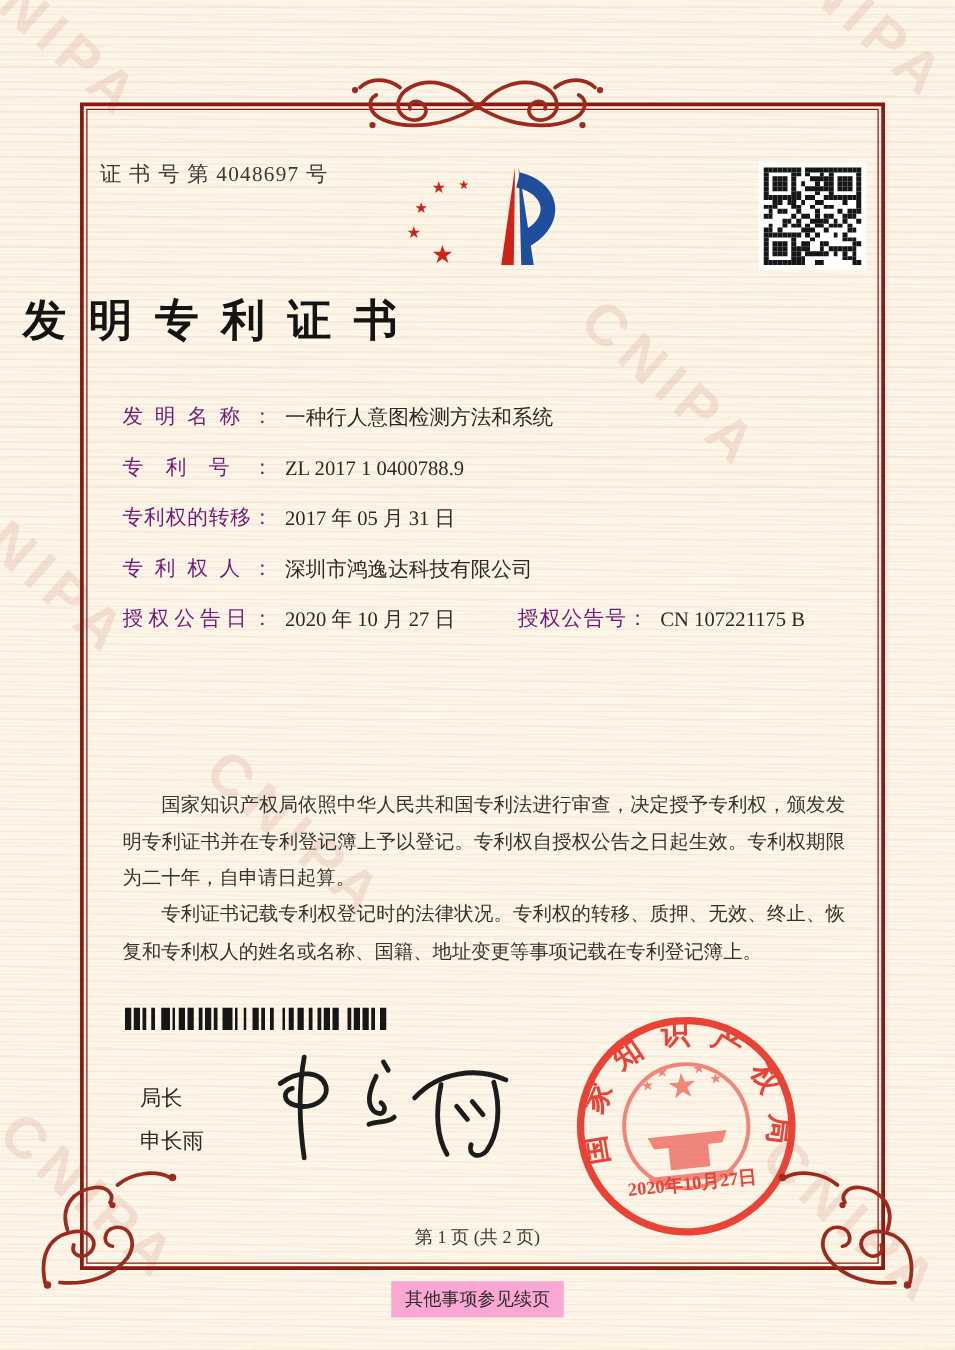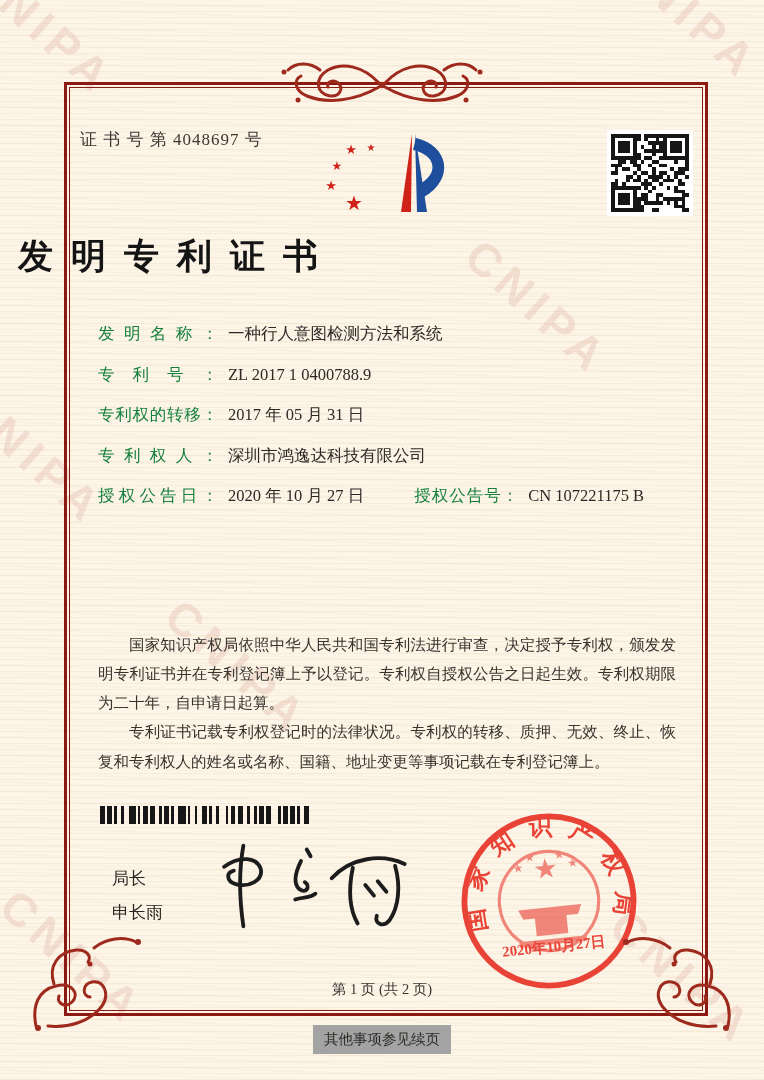--- a/index.html
+++ b/index.html
@@ -33,42 +33,42 @@
   .qr-grid i{display:block;}
   .qr-grid i.b{background:#161616;}
 
   .title{
     position:absolute;left:0;right:0;top:233px;text-align:left;
     font-size:35px;font-weight:600;letter-spacing:18px;text-indent:18px;color:#141414;
   }
 
   .fields{position:absolute;left:98px;top:321px;width:578px;display:flex;flex-direction:column;gap:15px;font-size:16.5px;}
   .frow{line-height:1.55;}
-  .flabel{display:inline-block;width:120px;text-align:justify;text-align-last:justify;vertical-align:top;color:#15803d;}
+  .flabel{display:inline-block;width:120px;text-align:justify;text-align-last:justify;vertical-align:top;color:#701a75;font-family:Liberation Mono, monospace;}
   .fvalue{display:inline-block;margin-left:10px;max-width:440px;vertical-align:top;color:#2c2925;}
   .fpair{display:inline-block;}
   .fpair + .fpair{margin-left:46px;}
   .fpair .fvalue{max-width:230px;}
 
   .paras{position:absolute;left:98px;top:630px;width:578px;font-size:15.5px;line-height:1.88;color:#37332d;text-align:justify;}
   .paras p{margin:0;text-indent:2em;}
 
   .barcode{position:absolute;left:100px;top:806px;width:212px;height:18px;font-size:0;white-space:nowrap;overflow:hidden;}
   .barcode i{display:inline-block;height:100%;}
   .barcode i.b{background:#161616;}
 
   .signer{position:absolute;left:112px;top:862px;font-size:17px;line-height:34px;color:#2a2723;}
   .sig{position:absolute;left:205px;top:838px;}
 
   .seal{position:absolute;left:456px;top:808px;opacity:.93;}
 
   .page-num{position:absolute;left:0;right:0;top:980px;text-align:center;font-size:14.5px;color:#3a3631;}
   .contin{
     position:absolute;left:50%;top:1025px;transform:translateX(-50%);
-    background:#a3a3a3;padding:5px 11px;font-size:14.5px;color:#2f2c28;white-space:nowrap;
+    background:#f9a8d4;padding:5px 11px;font-size:14.5px;color:#2f2c28;white-space:nowrap;
   }
 </style>
 </head>
 <body>
 
 <div class="page">
 
   <span class="wm" style="left:-45px;top:0px">CNIPA</span>
   <span class="wm" style="left:600px;top:-15px">CNIPA</span>
   <span class="wm" style="left:450px;top:280px">CNIPA</span>

